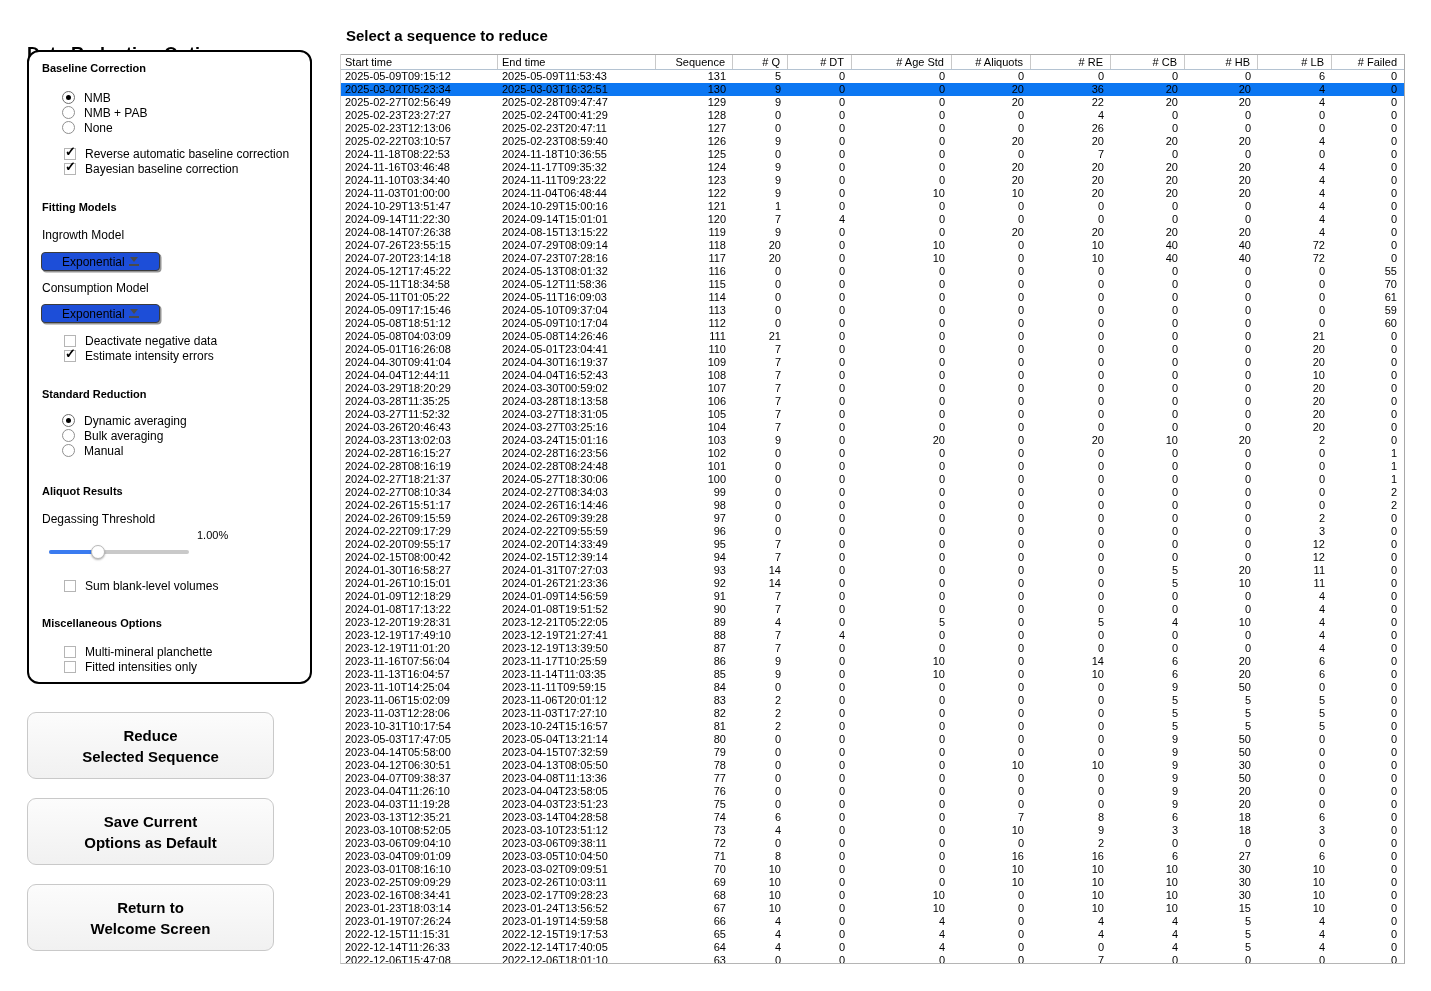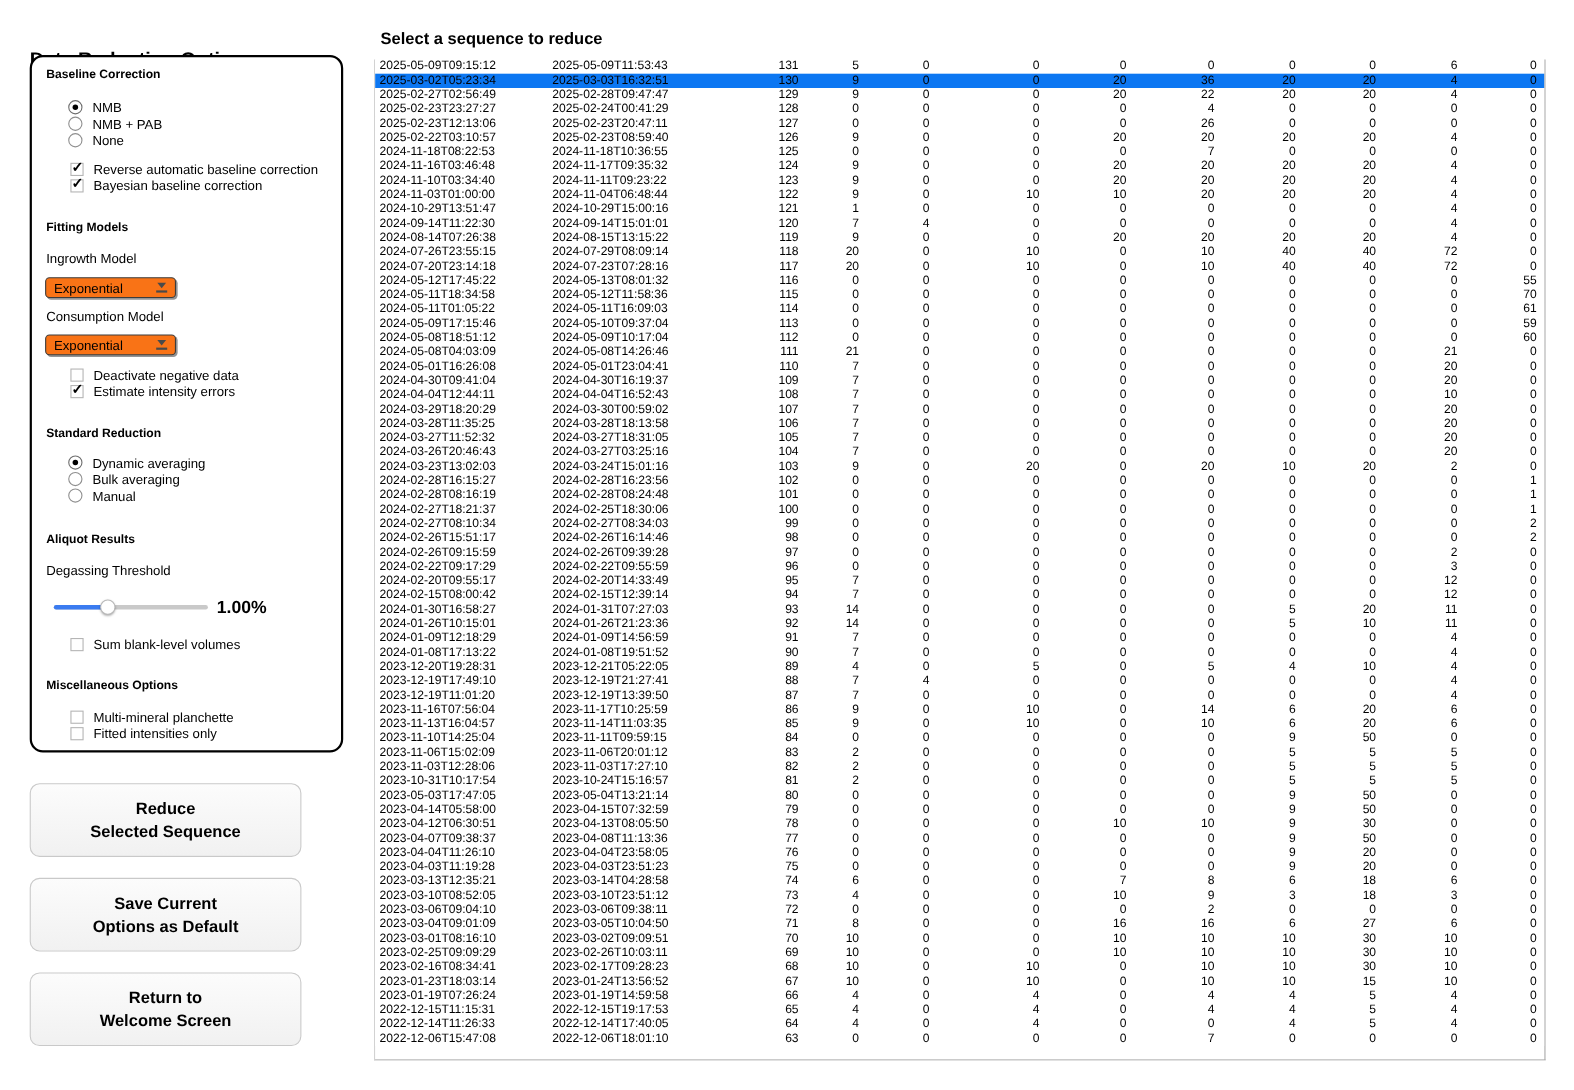--- a/index.html
+++ b/index.html
@@ -29,24 +29,24 @@
   .cbox {
     width:12px; height:12px; border:1px solid #b5b5b5; background:#fff;
     position:relative; flex:none;
   }
   .cbox .mark {
     position:absolute; left:0; top:-4px; font-size:13px; font-weight:700; color:#000;
     line-height:13px;
   }
   .opt-label { font-size:12px; white-space:nowrap; }
   .combo {
-    position:absolute; width:119px; height:19px; background:#f97316;
+    position:absolute; width:119px; height:19px; background:#1d4ed8;
     border:1.5px solid #3c3c3c; border-radius:4px;
     box-shadow:1.5px 1.5px 0 rgba(60,60,60,0.55);
-    display:flex; align-items:center; justify-content:space-between; padding:0 7px;
+    display:flex; align-items:center; justify-content:space-between; padding:0 20px;
     font-size:12px;
   }
   .combo-arrow { width:10px; height:9px; position:relative; flex:none; }
   .combo-arrow::before {
     content:""; position:absolute; left:1px; top:0;
     border-left:4px solid transparent; border-right:4px solid transparent;
     border-top:5px solid #4a4a4a;
   }
   .combo-arrow::after {
     content:""; position:absolute; left:0; top:7px; width:10px; height:1.5px; background:#4a4a4a;
@@ -54,21 +54,21 @@
   .slider { position:absolute; left:20px; top:493px; width:140px; height:14px; }
   .slider-track {
     position:absolute; left:0; top:5px; width:140px; height:4px; border-radius:2px;
     background:#c9c9c9;
   }
   .slider-fill { position:absolute; left:0; top:0; height:4px; border-radius:2px; background:#3a7bf0; }
   .slider-knob {
     position:absolute; top:0; width:14px; height:14px; border-radius:50%;
     background:#fff; border:1px solid #b9b9b9; box-shadow:0 1px 2px rgba(0,0,0,0.3);
   }
-  .slider-value { position:absolute; left:168px; top:492px; font-size:16px;font-weight:bold; }
+  .slider-value { position:absolute; left:168px; top:477px; font-size:11px; }
   .big-btn {
     position:absolute; left:27px; width:247px; height:67px;
     border:1px solid #c9c9c9; border-radius:9px;
     background:linear-gradient(#fcfcfc,#f1f1f1);
     display:flex; flex-direction:column; align-items:center; justify-content:center;
     font-size:15px; font-weight:700; line-height:21px; text-align:center; cursor:default;
   }
   .table-title { position:absolute; left:346px; top:27px; font-size:15px; font-weight:700; }
   .table-wrap {
     position:absolute; left:340px; top:54px; width:1065px; height:910px; overflow:hidden;
@@ -206,20 +206,34 @@
   <div>Save Current</div>
   <div>Options as Default</div>
 </div>
 <div class="big-btn" style="top:884px">
   <div>Return to</div>
   <div>Welcome Screen</div>
 </div>
 
 <div class="table-title">Select a sequence to reduce</div>
 <div class="table-wrap">
+  <div class="thead">
+      <div class="th c0 ta-l">Start time</div>
+      <div class="th c1 ta-l">End time</div>
+      <div class="th c2 ta-r">Sequence</div>
+      <div class="th c3 ta-r"># Q</div>
+      <div class="th c4 ta-r"># DT</div>
+      <div class="th c5 ta-r"># Age Std</div>
+      <div class="th c6 ta-r"># Aliquots</div>
+      <div class="th c7 ta-r"># RE</div>
+      <div class="th c8 ta-r"># CB</div>
+      <div class="th c9 ta-r"># HB</div>
+      <div class="th c10 ta-r"># LB</div>
+      <div class="th c11 ta-r"># Failed</div>
+    </div>
   <div class="tbody">
       <div class="tr">
         <div class="td c0 ta-l">2025-05-09T09:15:12</div>
         <div class="td c1 ta-l">2025-05-09T11:53:43</div>
         <div class="td c2 ta-r">131</div>
         <div class="td c3 ta-r">5</div>
         <div class="td c4 ta-r">0</div>
         <div class="td c5 ta-r">0</div>
         <div class="td c6 ta-r">0</div>
         <div class="td c7 ta-r">0</div>
@@ -643,21 +657,21 @@
         <div class="td c5 ta-r">0</div>
         <div class="td c6 ta-r">0</div>
         <div class="td c7 ta-r">0</div>
         <div class="td c8 ta-r">0</div>
         <div class="td c9 ta-r">0</div>
         <div class="td c10 ta-r">0</div>
         <div class="td c11 ta-r">1</div>
       </div>
       <div class="tr">
         <div class="td c0 ta-l">2024-02-27T18:21:37</div>
-        <div class="td c1 ta-l">2024-02-25T18:30:06</div>
+        <div class="td c1 ta-l">2024-05-27T18:30:06</div>
         <div class="td c2 ta-r">100</div>
         <div class="td c3 ta-r">0</div>
         <div class="td c4 ta-r">0</div>
         <div class="td c5 ta-r">0</div>
         <div class="td c6 ta-r">0</div>
         <div class="td c7 ta-r">0</div>
         <div class="td c8 ta-r">0</div>
         <div class="td c9 ta-r">0</div>
         <div class="td c10 ta-r">0</div>
         <div class="td c11 ta-r">1</div>

